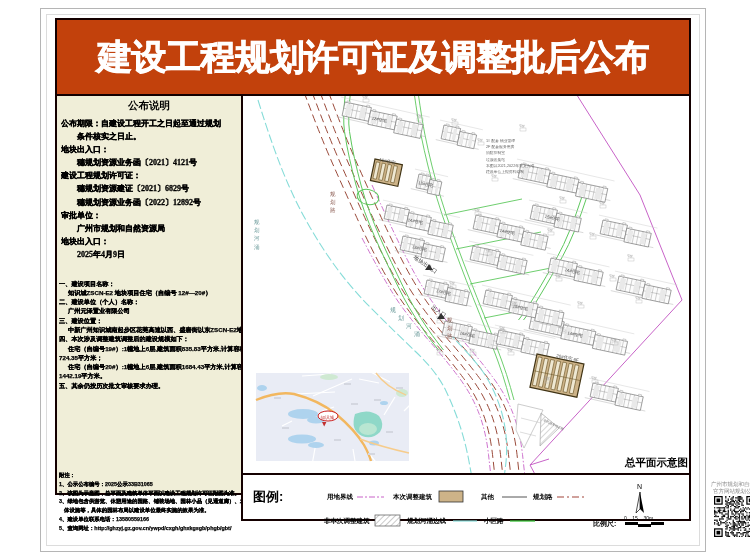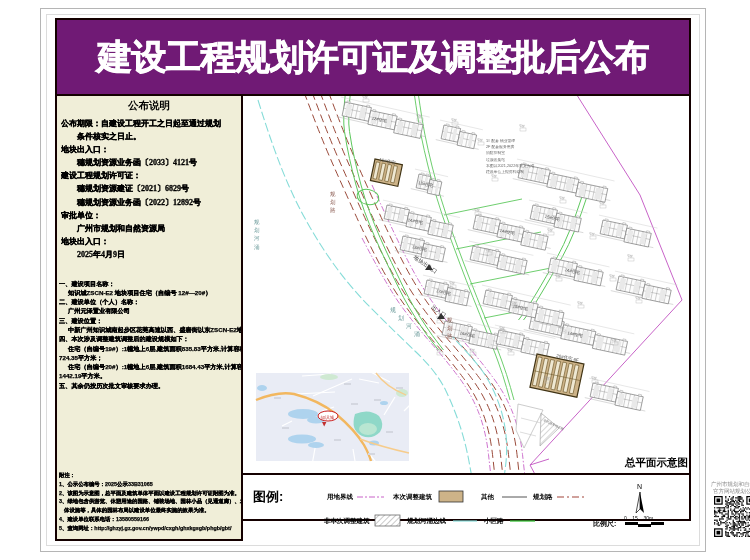--- a/index.html
+++ b/index.html
@@ -1,22 +1,22 @@
 <!DOCTYPE html>
 <html><head>
 <meta charset="utf-8">
 <style>
 html,body{margin:0;padding:0;width:750px;height:560px;background:#fff;overflow:hidden;
   font-family:"Liberation Sans",sans-serif;}
 #page{position:absolute;left:40px;top:8px;width:666px;height:544px;border:1px solid #b5b5b5;box-sizing:border-box;}
 #inner{position:absolute;left:5px;top:5px;width:654px;height:532px;border:1px solid #dcdcdc;box-sizing:border-box;}
 #banner{position:absolute;left:55px;top:18px;width:636px;height:78px;box-sizing:border-box;
-  background:#701a75;border:2px solid #140000;color:#fff;text-align:center;
+  background:#c2410c;border:2px solid #140000;color:#fff;text-align:center;
   font-size:35px;font-weight:bold;line-height:73px;letter-spacing:-0.5px;-webkit-text-stroke:0.8px #fff;white-space:nowrap;}
-#leftp{position:absolute;left:55px;top:94px;width:188px;height:447px;box-sizing:border-box;
+#leftp{position:absolute;left:55px;top:94px;width:188px;height:401px;box-sizing:border-box;
   background:#f0eed8;border:2px solid #140000;color:#000;}
 #mapp{position:absolute;left:241px;top:94px;width:450px;height:381px;box-sizing:border-box;
   background:#fff;border:2px solid #140000;}
 #legend{position:absolute;left:241px;top:473px;width:450px;height:48px;box-sizing:border-box;
   background:#fff;border:2px solid #140000;}
 .bA{position:absolute;left:4px;top:21px;width:180px;font-size:8px;font-weight:bold;line-height:13.1px;white-space:nowrap;overflow:hidden;-webkit-text-stroke:0.3px #000;}
 .bB{position:absolute;left:2px;top:182.5px;width:182px;font-size:6.2px;font-weight:bold;line-height:9.3px;white-space:nowrap;overflow:hidden;-webkit-text-stroke:0.25px #000;}
 .bC{font-size:5.4px;font-weight:bold;line-height:8.8px;white-space:nowrap;overflow:hidden;-webkit-text-stroke:0.25px #000;}
 .i1{padding-left:16px;font-family:Liberation Serif, serif;}
 .i2{padding-left:9px;}
@@ -28,21 +28,21 @@
     <div id="inner"></div>
   </div>
 <div id="banner">建设工程规划许可证及调整批后公布</div>
 
 <div id="leftp">
   <div style="text-align:center;font-size:10.5px;font-weight:bold;margin-top:3px;">公布说明</div>
   <div class="bA">
     <div>公布期限：自建设工程开工之日起至通过规划</div>
     <div class="i1">条件核实之日止。</div>
     <div>地块出入口：</div>
-    <div class="i1">穗规划资源业务函〔2033〕4121号</div>
+    <div class="i1">穗规划资源业务函〔2021〕4121号</div>
     <div>建设工程规划许可证：</div>
     <div class="i1">穗规划资源建证〔2021〕6829号</div>
     <div class="i1">穗规划资源业务函〔2022〕12892号</div>
     <div>审批单位：</div>
     <div class="i1">广州市规划和自然资源局</div>
     <div>地块出入口：</div>
     <div class="i1">2025年4月9日</div>
   </div>
   <div class="bB">
     <div>一、建设项目名称：</div>

